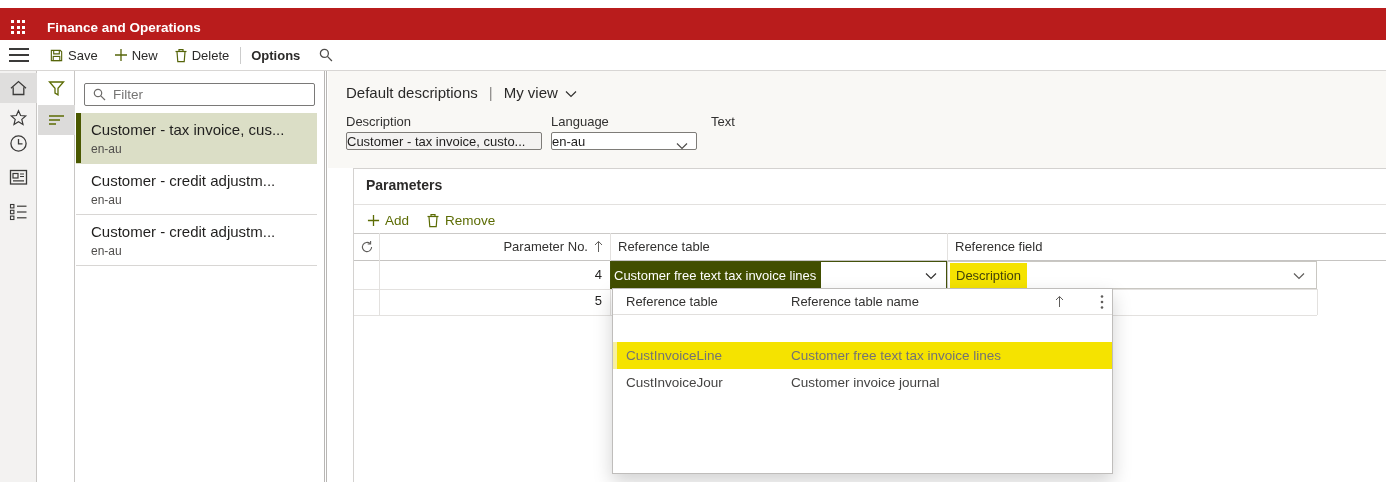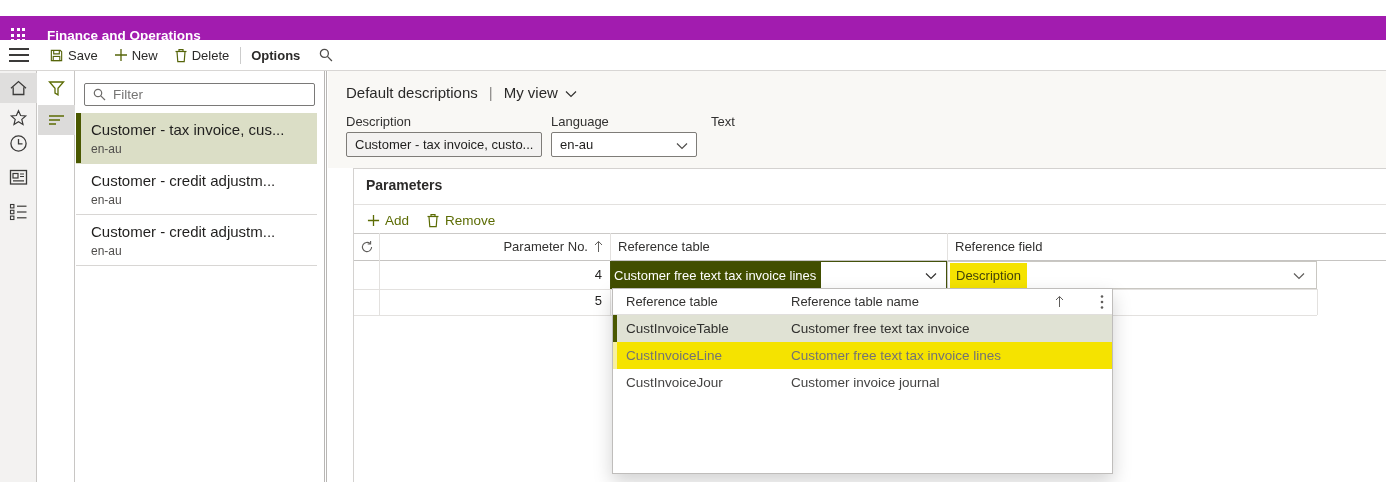--- a/index.html
+++ b/index.html
@@ -1,20 +1,20 @@
 <!DOCTYPE html>
 <html><head>
 <meta charset="utf-8">
 <style>
 *{margin:0;padding:0;box-sizing:border-box}
 html,body{width:1386px;height:482px;overflow:hidden}
 body{font-family:"Liberation Sans",sans-serif;color:#323130;background:#fff;position:relative;font-size:13px}
 svg{display:block}
 
-#topbar{position:absolute;left:0;top:16px;width:1386px;height:40px;background:#a21caf}
+#topbar{position:absolute;left:0;top:8px;width:1386px;height:40px;background:#b91c1c}
 #waffle{position:absolute;left:11px;top:12px;width:16px;height:16px;display:grid;grid-template-columns:repeat(3,3px);grid-template-rows:repeat(3,3px);gap:2.5px}
 #waffle span{background:#fff}
 #app-title{position:absolute;left:47px;top:0;line-height:40px;color:#fff;font-weight:bold;font-size:13.5px}
 #topsearch{position:absolute;left:762px;top:8px;width:404px;height:24px;background:#d8d8d8;border-radius:2px;display:flex;align-items:center;padding-left:9px;gap:6px;color:#595959;font-size:13.5px}
 
 #actionbar{position:absolute;left:0;top:40px;width:1386px;height:31px;background:#fff;border-bottom:1px solid #d8d6d4;display:flex;align-items:center}
 #hamburger{position:absolute;left:9px;top:48px;width:20px;height:14px;display:flex;flex-direction:column;justify-content:space-between;z-index:2}
 #hamburger i{height:2px;background:#3b3a39;display:block}
 .abtn{display:flex;align-items:center;gap:4px;font-size:13px;color:#2b2a29}
 #btn-save{margin-left:49px}
@@ -40,21 +40,21 @@
 .item.selected{background:#dbdec6;border-bottom-color:transparent}
 .item.selected::before{content:"";position:absolute;left:0;top:0;bottom:0;width:5px;background:#4a5800}
 
 #mainpane{position:absolute;left:326px;top:71px;width:1060px;height:411px;background:#fff;border-left:1px solid #b8b6b4}
 #band{position:absolute;left:1px;top:0;right:0;height:97px;background:#f9f8f5}
 #viewbar{position:absolute;left:19px;top:13px;display:flex;align-items:center;font-size:15px;color:#2b2a29}
 #viewbar .sep{color:#8a8886;margin:0 11px}
 #viewbar .chev{margin-left:7px;margin-top:2px}
 .fld{position:absolute;top:43px}
 .fld .lab{font-size:13px;color:#323130}
-.fld .box{margin-top:3px;height:25px;border:1px solid #7e7c78;border-radius:2px;background:#fff;display:flex;align-items:center;padding:0 8px;font-size:13px;color:#1f1e1d;position:relative}
+.fld .box{margin-top:3px;height:18px;border:1px solid #7e7c78;border-radius:2px;background:#fff;display:flex;align-items:center;padding:0 0;font-size:13px;color:#1f1e1d;position:relative}
 #fld-desc{left:19px}#fld-desc .box{width:196px;background:#f3f2f1}
 #fld-lang{left:224px}#fld-lang .box{width:146px}
 #fld-text{left:384px}#fld-text .box{width:191px}
 .box .chev{position:absolute;right:8px;top:9px}
 
 #panel{position:absolute;left:26px;top:97px;width:1035px;height:320px;border:1px solid #d4d2d0;background:#fff}
 #panel-title{position:absolute;left:12px;top:8px;font-size:14px;font-weight:bold;color:#2b2a29}
 #panel-rule{position:absolute;left:0;top:35px;width:100%;border-top:1px solid #e3e1df}
 #ptoolbar{position:absolute;left:13px;top:39px;height:24px;display:flex;align-items:center;gap:17px}
 .tbtn{display:flex;align-items:center;gap:5px;color:#5c6c04;font-size:13.5px}
@@ -344,24 +344,20 @@
         </svg>
       </span>
     <span class="kebab">
         <svg width="4" height="16" viewBox="0 0 4 16">
           <circle cx="2" cy="2.5" r="1.3" fill="#5f5d5b"></circle>
           <circle cx="2" cy="8" r="1.3" fill="#5f5d5b"></circle>
           <circle cx="2" cy="13.5" r="1.3" fill="#5f5d5b"></circle>
         </svg>
       </span>
   </div>
-  <div class="drow" id="drow1">
-    <span class="c1">CustInvoiceTable</span>
-    <span class="c2">Customer free text tax invoice</span>
-  </div>
   <div class="drow" id="drow2">
     <span class="c1">CustInvoiceLine</span>
     <span class="c2">Customer free text tax invoice lines</span>
   </div>
   <div class="drow" id="drow3">
     <span class="c1">CustInvoiceJour</span>
     <span class="c2">Customer invoice journal</span>
   </div>
 </div>
 

